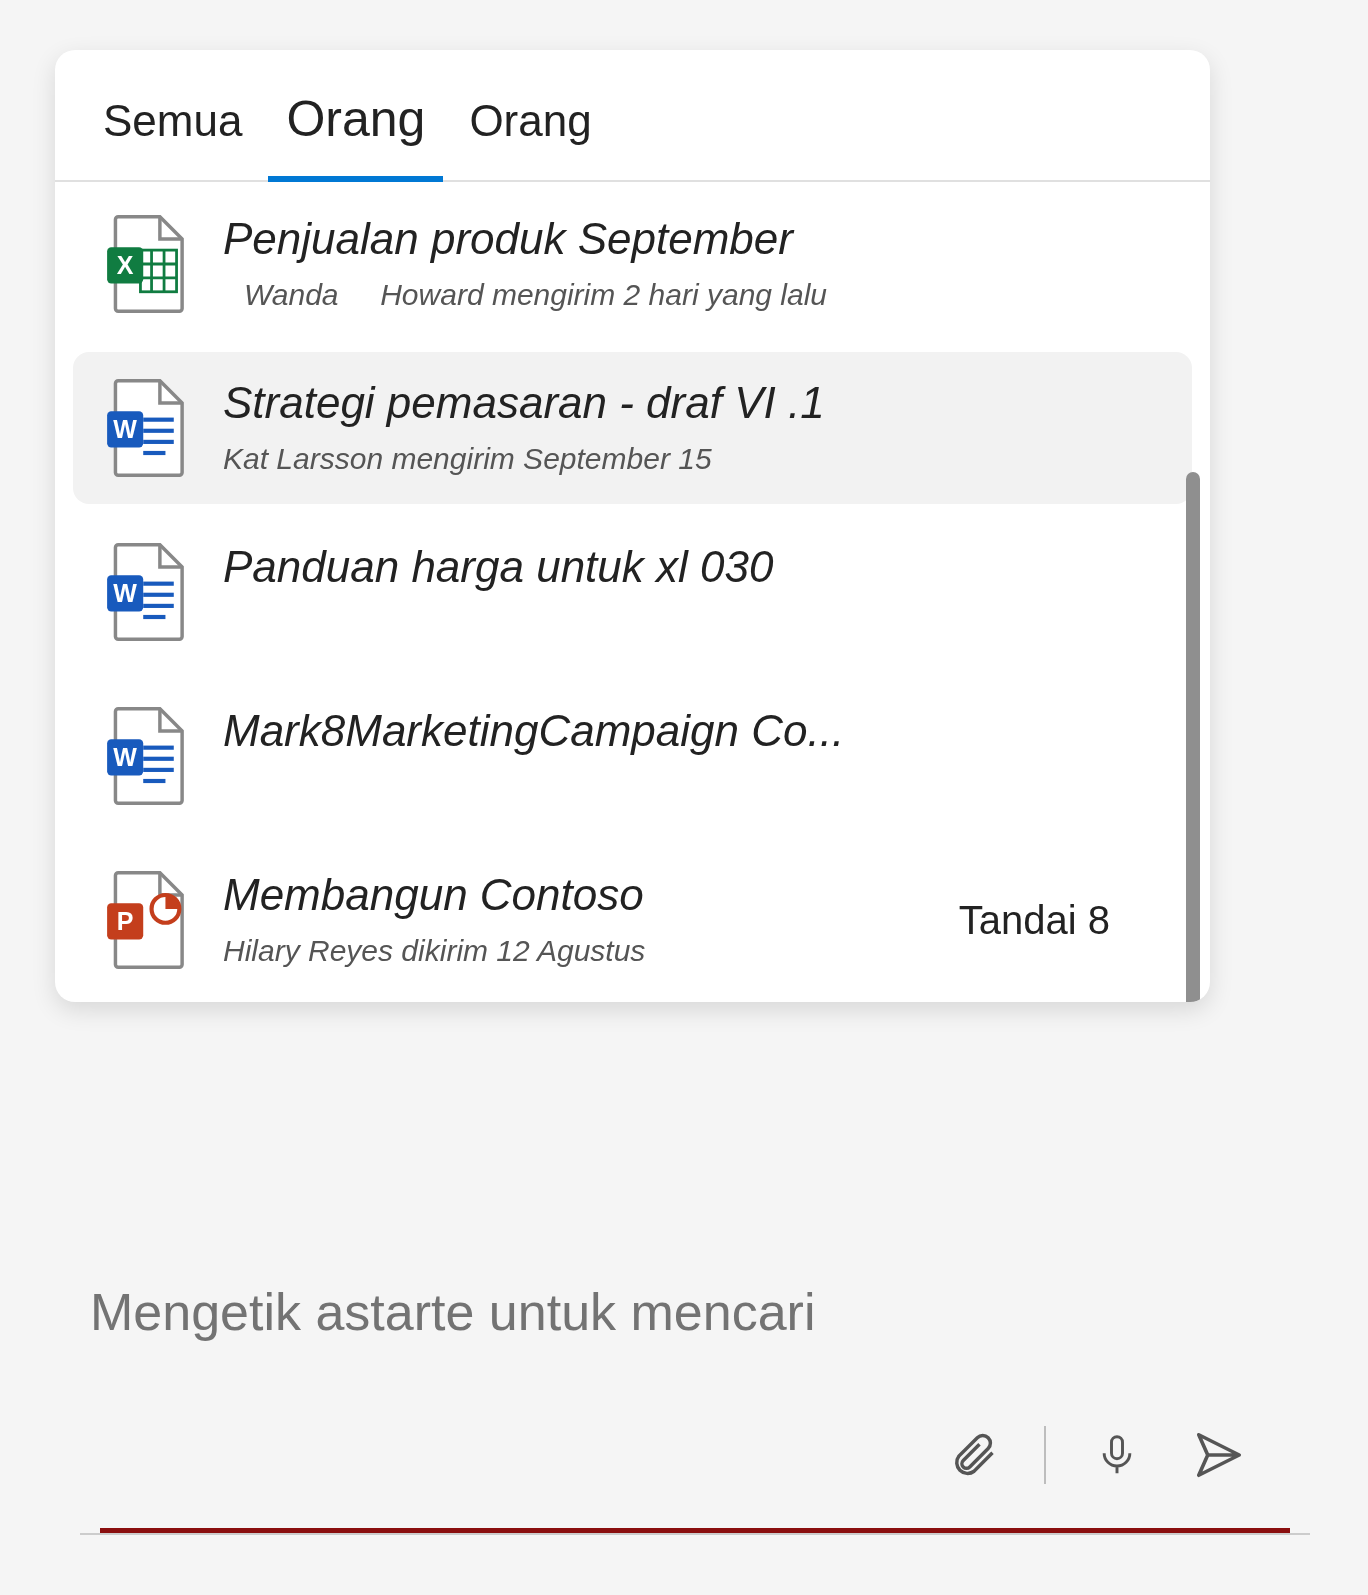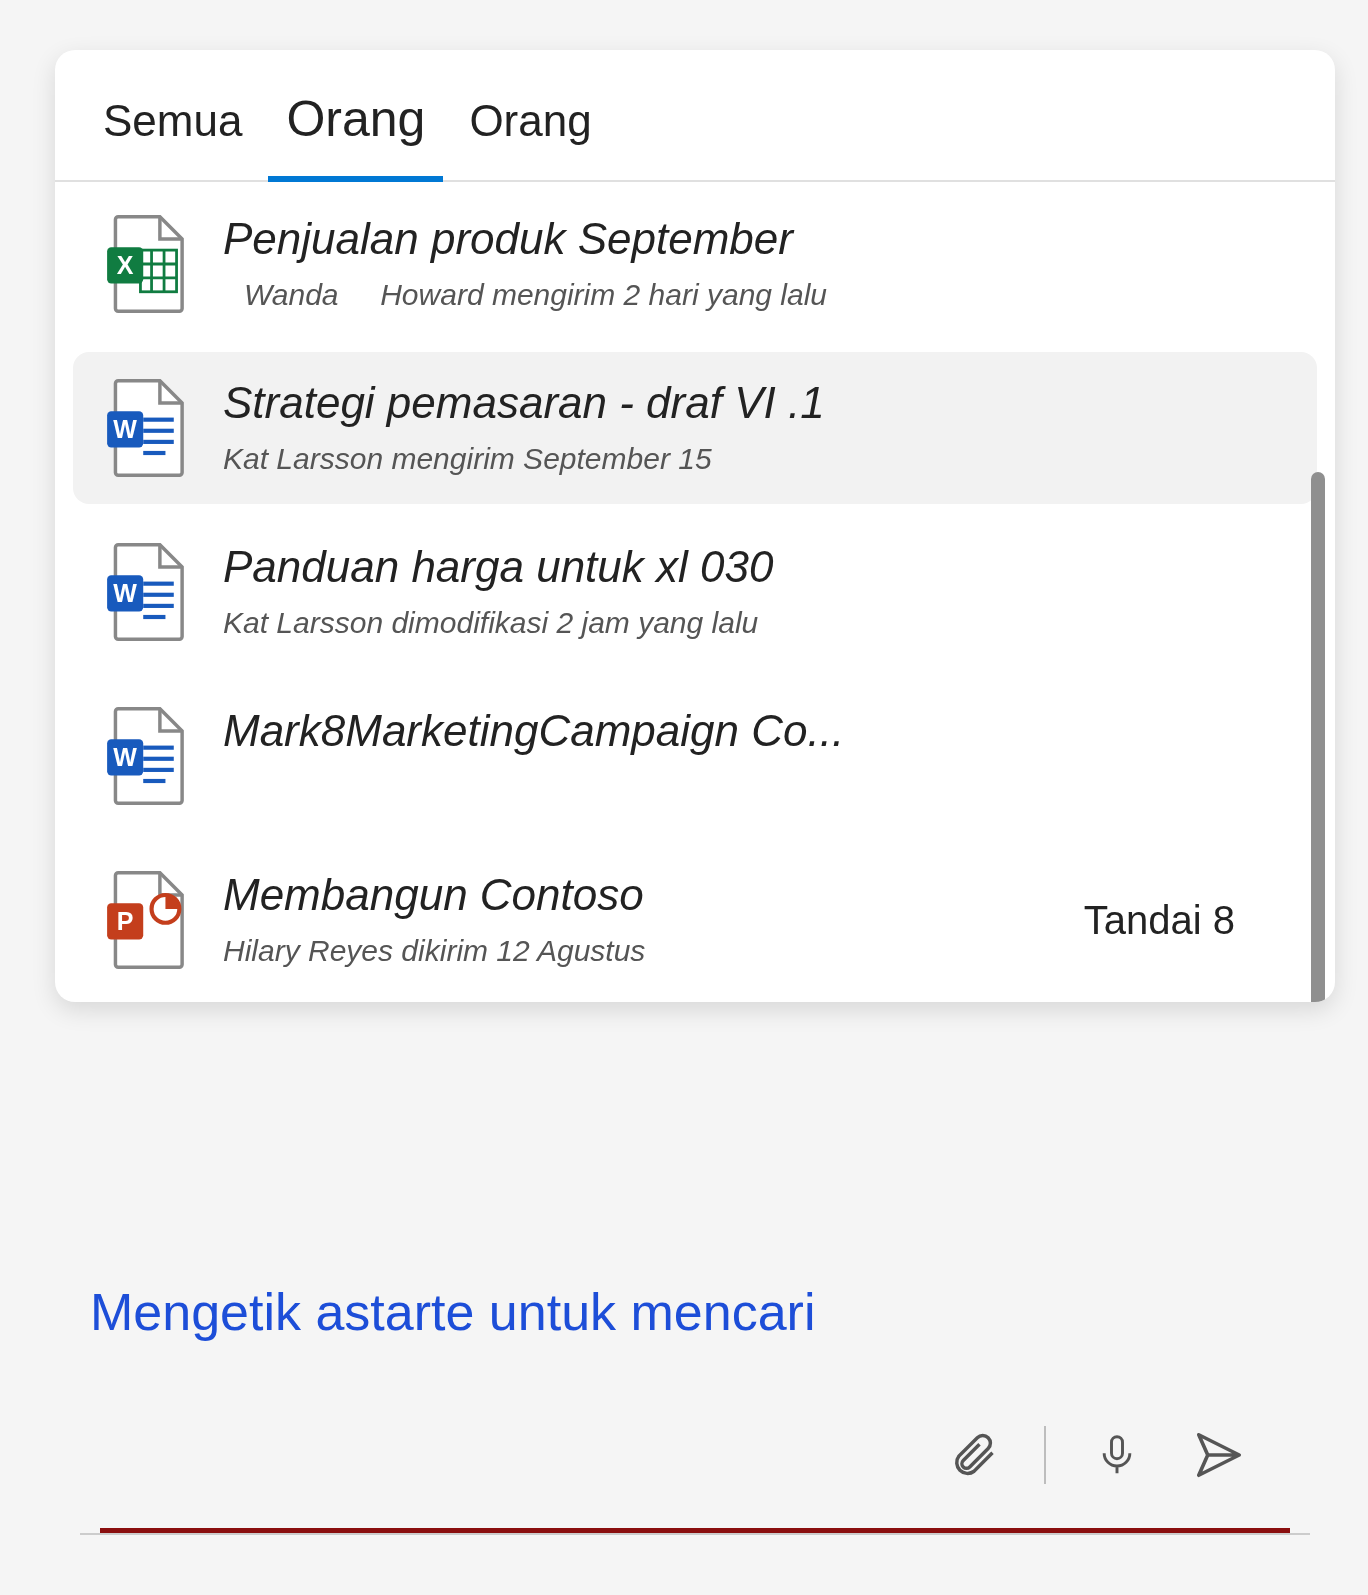--- a/index.html
+++ b/index.html
@@ -7,21 +7,21 @@
       font-family: -apple-system, BlinkMacSystemFont, "Segoe UI", Arial, sans-serif;
       background: #f5f5f5;
       width: 1368px;
       height: 1595px;
       position: relative;
     }
     .popup {
       position: absolute;
       top: 50px;
       left: 55px;
-      width: 1280px;
+      width: 1155px;
       background: #fff;
       border-radius: 20px;
       box-shadow: 0 8px 24px rgba(0,0,0,0.12);
       overflow: hidden;
     }
     .tabs {
       display: flex;
       align-items: baseline;
       gap: 8px;
       padding: 40px 30px 0 30px;
@@ -96,21 +96,21 @@
       border-radius: 8px;
     }
     .input-area {
       position: absolute;
       left: 80px;
       width: 1230px;
       top: 1270px;
     }
     .input-text {
       font-size: 52px;
-      color: #1d4ed8;
+      color: #737373;
       padding: 12px 10px;
     }
     .actions {
       display: flex;
       justify-content: flex-end;
       align-items: center;
       gap: 40px;
       padding: 70px 60px 20px 0;
     }
     .action-btn {
@@ -194,21 +194,20 @@
     <use href="#page"></use>
     <line x1="28" y1="30" x2="50" y2="30" stroke="#185abd" stroke-width="3"></line>
             <line x1="28" y1="38" x2="50" y2="38" stroke="#185abd" stroke-width="3"></line>
             <line x1="28" y1="46" x2="50" y2="46" stroke="#185abd" stroke-width="3"></line>
             <line x1="28" y1="54" x2="44" y2="54" stroke="#185abd" stroke-width="3"></line>
     <rect x="2" y="24" width="26" height="26" rx="3" fill="#185abd"></rect>
     <text x="15" y="43" text-anchor="middle" font-family="Arial" font-size="18" font-weight="bold" fill="#fff">W</text>
   </svg></div>
         <div class="row-text">
           <div class="row-title">Panduan harga untuk xl 030</div>
-          <div class="row-sub" style="white-space: pre;">Kat Larsson dimodifikasi 2 jam yang lalu</div>
         </div>
       </div>
       <div class="row">
         <div class="icon-box">
   <svg class="file-icon" viewBox="0 0 60 72">
     <use href="#page"></use>
     <line x1="28" y1="30" x2="50" y2="30" stroke="#185abd" stroke-width="3"></line>
             <line x1="28" y1="38" x2="50" y2="38" stroke="#185abd" stroke-width="3"></line>
             <line x1="28" y1="46" x2="50" y2="46" stroke="#185abd" stroke-width="3"></line>
             <line x1="28" y1="54" x2="44" y2="54" stroke="#185abd" stroke-width="3"></line>

